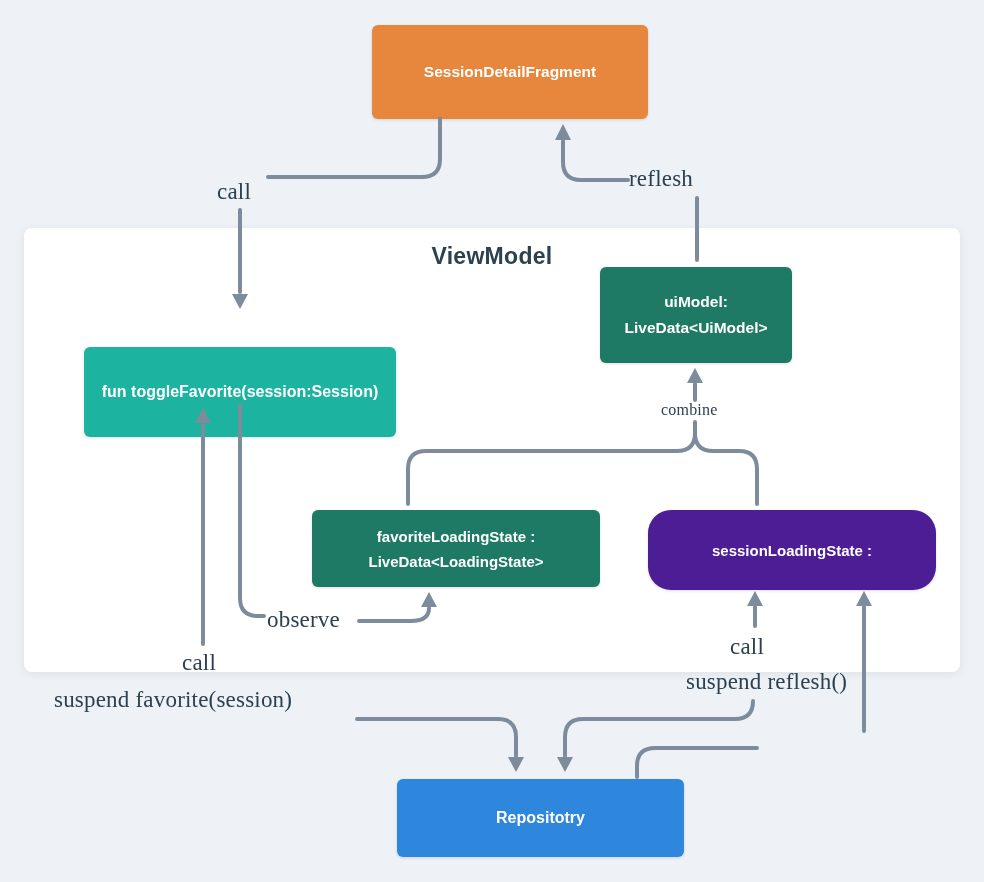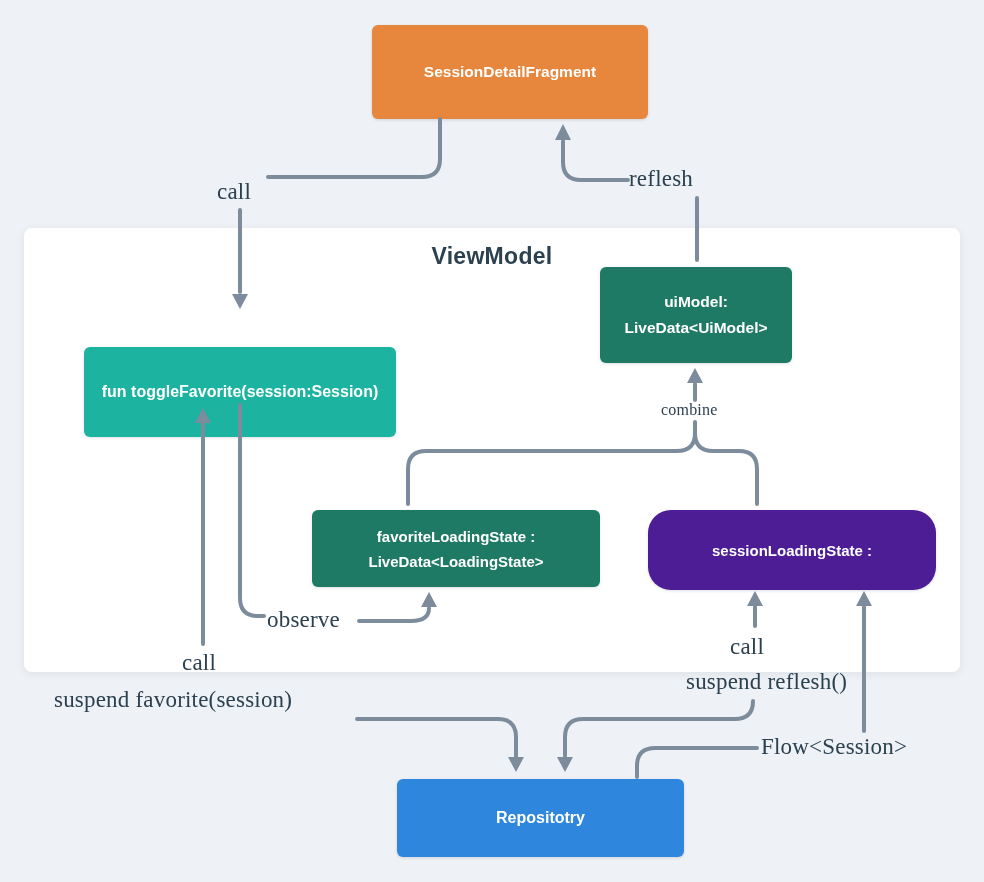--- a/index.html
+++ b/index.html
@@ -116,15 +116,14 @@
   </svg>
 
   <div class="flow-label" style="left:217px;top:179px">call</div>
   <div class="flow-label" style="left:629px;top:166px">reflesh</div>
   <div class="flow-label small" style="left:661px;top:401px">combine</div>
   <div class="flow-label" style="left:267px;top:607px">observe</div>
   <div class="flow-label" style="left:182px;top:650px">call</div>
   <div class="flow-label" style="left:54px;top:687px">suspend favorite(session)</div>
   <div class="flow-label" style="left:730px;top:634px">call</div>
   <div class="flow-label" style="left:686px;top:669px">suspend reflesh()</div>
-  <div class="flow-label" style="left:761px;top:734px">Flow&lt;Session&gt;</div>
 
 </div>
 
 </body></html>

